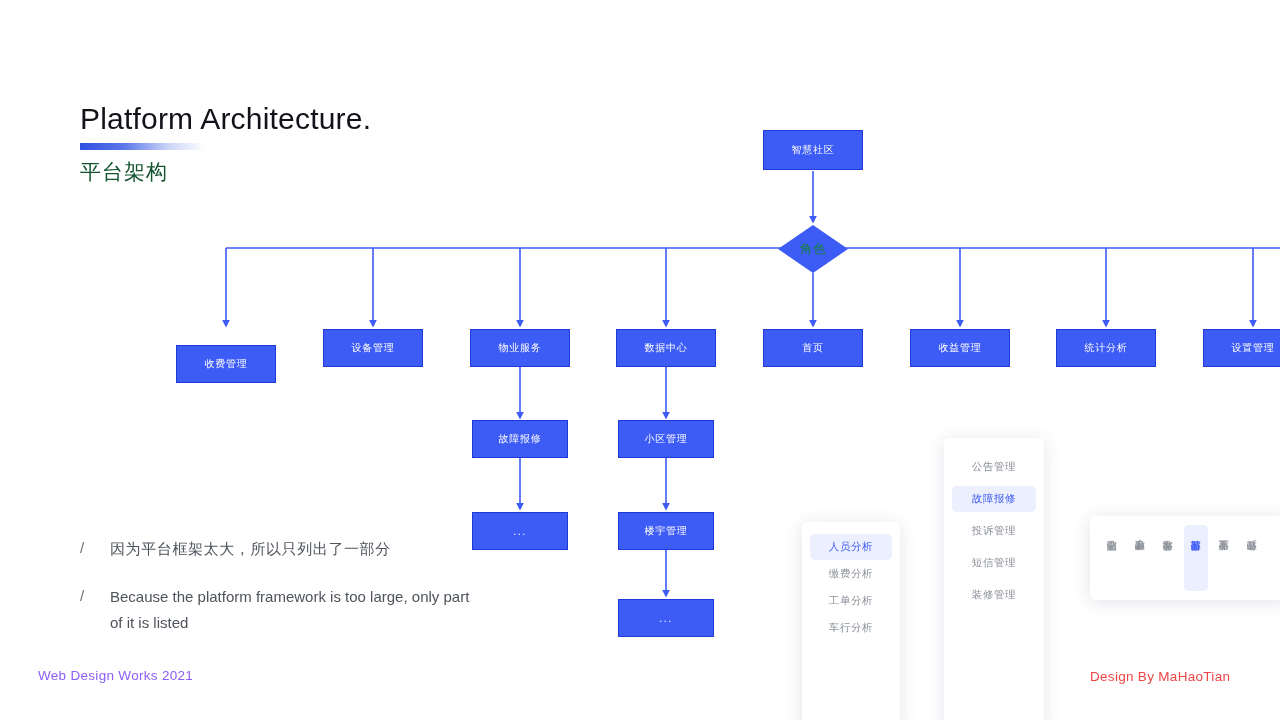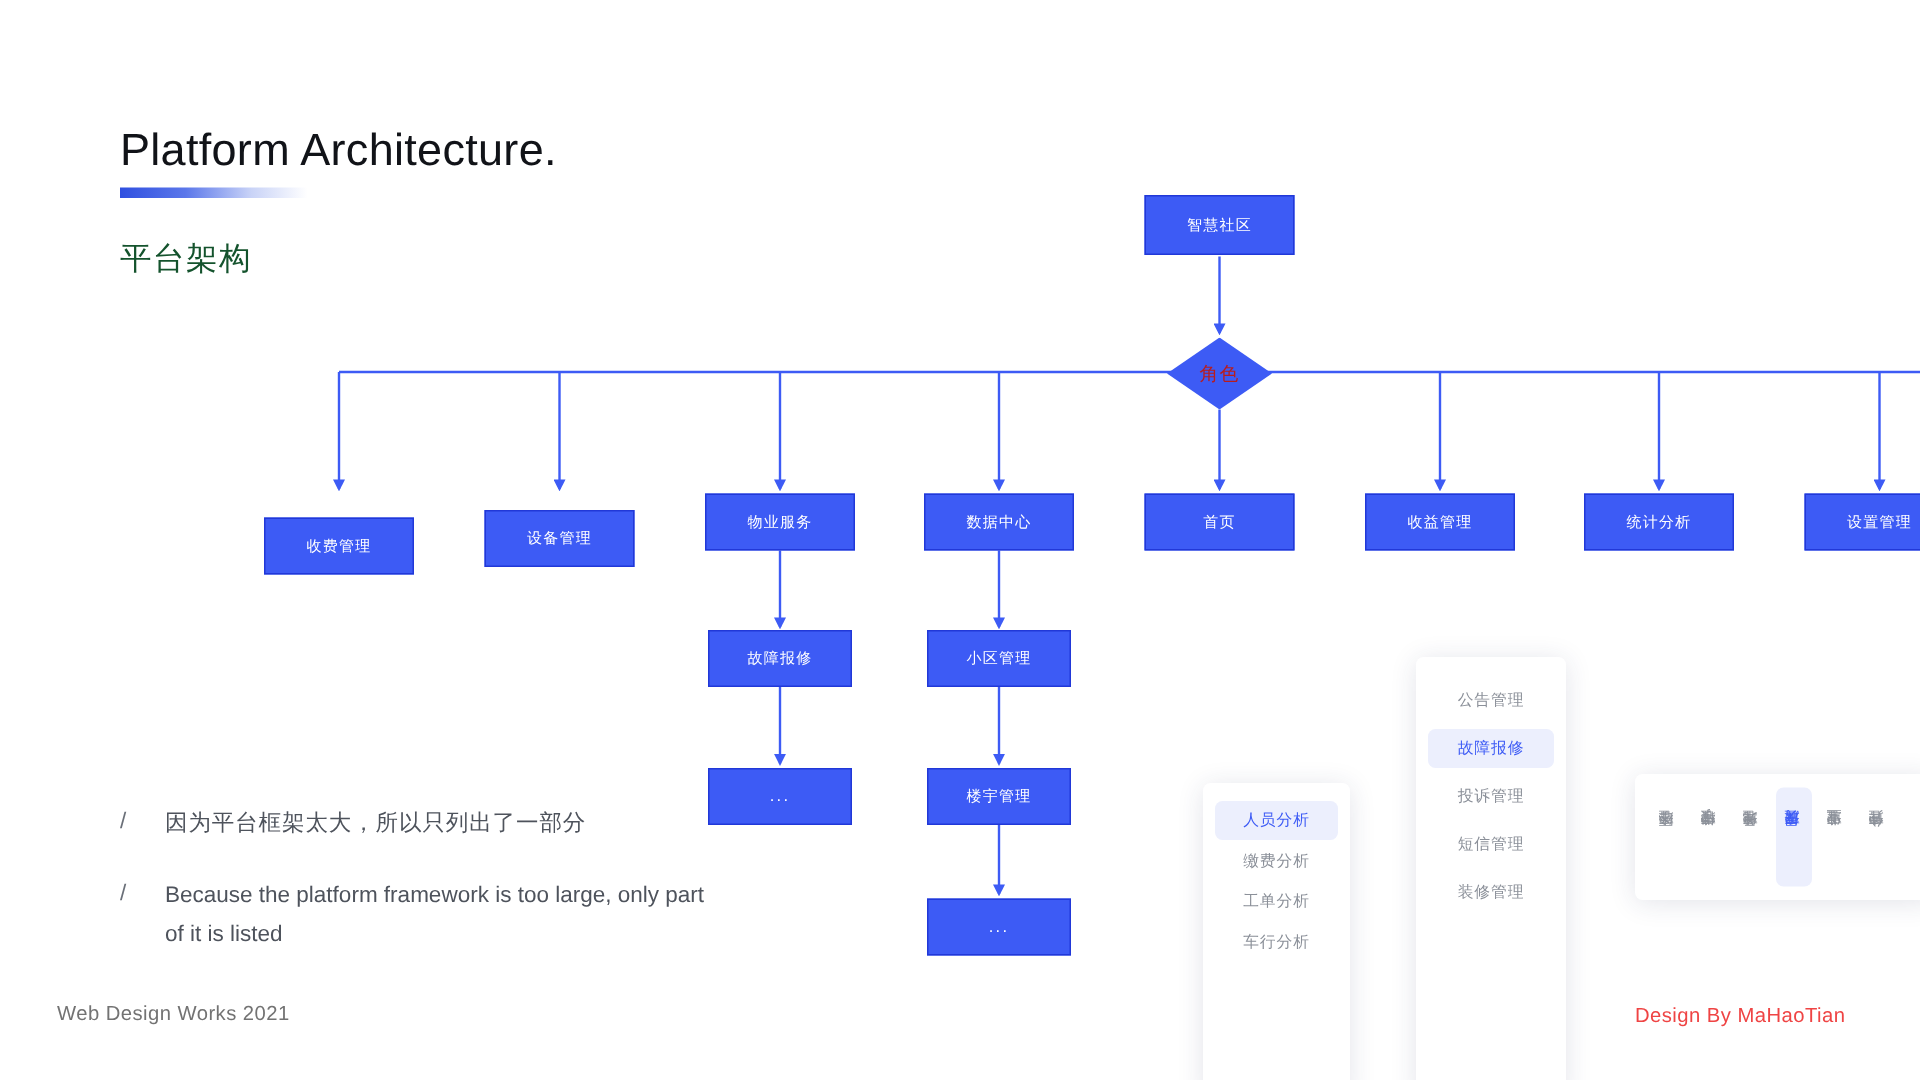--- a/index.html
+++ b/index.html
@@ -12,21 +12,21 @@
     overflow: hidden;
   }
   #slide {
     position: relative;
     width: 1280px; height: 720px;
     background: #ffffff;
     overflow: hidden;
   }
 
   
-  #title-block { position: absolute; left: 80px; top: 83px; }
+  #title-block { position: absolute; left: 80px; top: 101px; }
   #page-title {
     font-size: 30px;
     font-weight: 400;
     color: #111318;
     letter-spacing: 0.2px;
     line-height: 1.2;
     white-space: nowrap;
   }
   #title-underline {
     margin-top: 6px;
@@ -54,21 +54,21 @@
   .note-text {
     color: #4e535c;
     font-size: 15px;
     line-height: 1.72;
   }
   .note-cn .note-text { letter-spacing: 0.6px; }
 
   
   #footer-left {
     position: absolute; left: 38px; top: 668px;
-    font-size: 13.5px; color: #737373; letter-spacing: 0.3px;
+    font-size: 13.5px; color: #8b5cf6; letter-spacing: 0.3px;
   }
   #footer-right {
     position: absolute; left: 1090px; top: 669px;
     font-size: 13.5px; color: #ef4444; letter-spacing: 0.3px;
   }
 
   
   #diagram { position: absolute; inset: 0; }
   #edges { position: absolute; left: 0; top: 0; width: 1280px; height: 720px; }
 
@@ -94,21 +94,21 @@
     width: 70px; height: 48px;
     display: flex; align-items: center; justify-content: center;
   }
   .diamond .dshape {
     position: absolute; inset: 0;
     background: #3D5BF5;
     clip-path: polygon(50% 0%, 100% 50%, 50% 100%, 0% 50%);
   }
   .diamond .dlabel {
     position: relative;
-    color: #b91c1c; font-size: 12.5px; letter-spacing: 0.8px;
+    color: #15803d; font-size: 12.5px; letter-spacing: 0.8px;
   }
 
   
   .mock-card {
     position: absolute;
     background: #ffffff;
     border-radius: 5px;
     box-shadow: 0 2px 18px rgba(40,50,90,0.13);
   }
   .mock-item {
@@ -181,21 +181,21 @@
     </svg>
 
     <div class="node root" style="left:763px; top:130px;">智慧社区</div>
 
     <div class="diamond" style="left:778px; top:225px;">
       <div class="dshape"></div>
       <div class="dlabel">角色</div>
     </div>
 
     <div class="node lvl2" style="left:176px; top:345px;">收费管理</div>
-    <div class="node lvl2" style="left:323px; top:329px;margin-top:11px;">设备管理</div>
+    <div class="node lvl2" style="left:323px; top:329px;">设备管理</div>
     <div class="node lvl2" style="left:470px; top:329px;">物业服务</div>
     <div class="node lvl2" style="left:616px; top:329px;">数据中心</div>
     <div class="node lvl2" style="left:763px; top:329px;">首页</div>
     <div class="node lvl2" style="left:910px; top:329px;">收益管理</div>
     <div class="node lvl2" style="left:1056px; top:329px;">统计分析</div>
     <div class="node lvl2" style="left:1203px; top:329px;">设置管理</div>
 
     <div class="node lvl3" style="left:472px; top:420px;">故障报修</div>
     <div class="node lvl3 ellipsis" style="left:472px; top:512px;">...</div>
 

